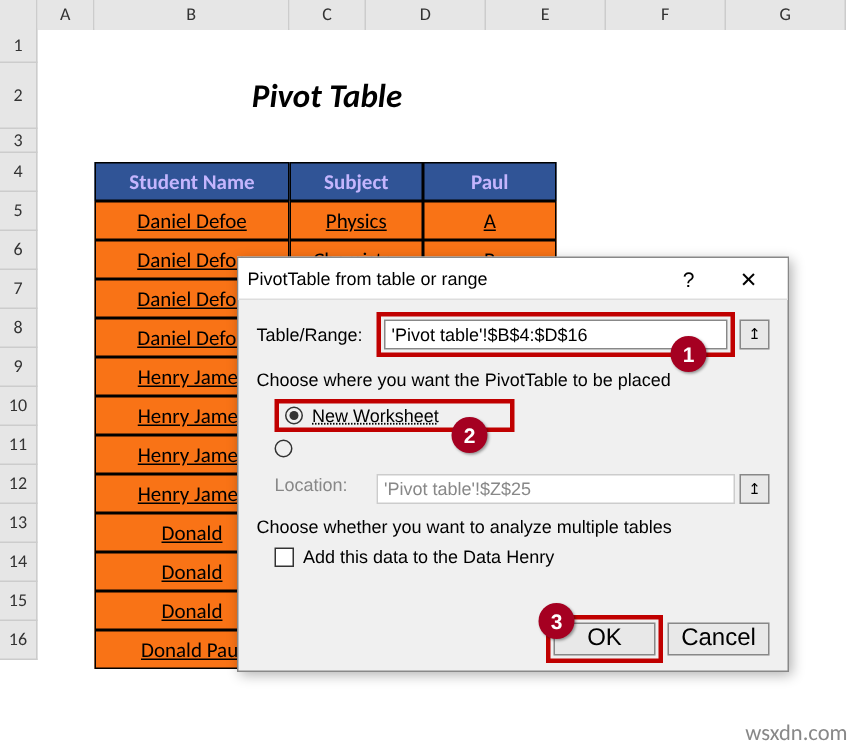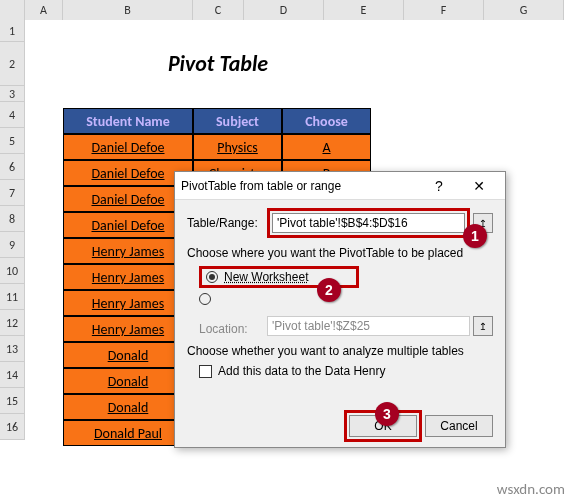--- a/index.html
+++ b/index.html
@@ -24,45 +24,45 @@
 
 
 .table { position: absolute; top: 108px; left: 63px; }
 .table-row { display: flex; }
 .th, .td { border: 1px solid #000; display: flex; align-items: center; justify-content: center; font-size: 14px; }
 .th { background: #305496; color: #c4b5fd; font-weight: bold; height: 26px; }
 .td { background: #f97316; height: 26px; text-decoration: underline; }
 .c1 { width: 130px; } .c2 { width: 89px; } .c3 { width: 89px; }
 
 
-.dialog { position: absolute; top: 171px; left: 174px; width: 332px; height: 277px; background: #f0f0f0; border: 1px solid #888; box-shadow: 2px 2px 8px rgba(0,0,0,0.3); font-family: 'Segoe UI', Tahoma, sans-serif; font-size: 12px; }
+.dialog { position: absolute; top: 171px; left: 158px; width: 368px; height: 277px; background: #f0f0f0; border: 1px solid #888; box-shadow: 2px 2px 8px rgba(0,0,0,0.3); font-family: 'Segoe UI', Tahoma, sans-serif; font-size: 12px; }
 .dialog-titlebar { height: 28px; display: flex; align-items: center; padding: 0 6px; background: #fff; border-bottom: 1px solid #ddd; }
 .dialog-title { flex: 1; font-size: 12px; }
 .dialog-help, .dialog-close { width: 40px; height: 28px; display: flex; align-items: center; justify-content: center; font-size: 14px; cursor: default; }
 .dialog-body { padding: 8px 12px; }
 .section-label { margin-bottom: 6px; font-size: 12px; }
 .field-row { display: flex; align-items: center; margin-bottom: 8px; }
 .field-label { width: 80px; font-size: 12px; }
 .field-input-wrap { flex: 1; display: flex; align-items: center; border: 3px solid #c00000; padding: 2px; }
 .field-input { flex: 1; height: 20px; border: 1px solid #888; padding: 0 4px; font-size: 12px; background: #fff; }
 .range-btn { width: 20px; height: 20px; border: 1px solid #888; background: #e8e8e8; margin-left: 3px; display: flex; align-items: center; justify-content: center; font-size: 10px; }
 .radio-group { margin-left: 12px; }
 .radio-row { display: flex; align-items: center; height: 22px; font-size: 12px; }
 .radio-row.boxed { border: 3px solid #c00000; padding: 0 4px; width: 160px; }
 .radio-circle { width: 12px; height: 12px; border: 1px solid #333; border-radius: 50%; margin-right: 6px; display: flex; align-items: center; justify-content: center; }
 .radio-dot { width: 6px; height: 6px; background: #333; border-radius: 50%; }
 .radio-label { font-size: 12px; }
 .radio-label.dashed { text-decoration: underline dotted; }
-.loc-row { display: flex; align-items: flex-end; margin: 6px 0 8px 12px; }
+.loc-row { display: flex; align-items: flex-start; margin: 6px 0 8px 12px; }
 .loc-label { width: 68px; color: #888; font-size: 12px; }
 .loc-input { flex: 1; height: 20px; border: 1px solid #ccc; padding: 0 4px; font-size: 12px; background: #fff; color: #888; }
 .checkbox-row { display: flex; align-items: center; margin-left: 12px; margin-top: 4px; }
 .checkbox-box { width: 13px; height: 13px; border: 1px solid #333; margin-right: 6px; background: #fff; }
 .dialog-buttons { position: absolute; bottom: 10px; right: 12px; display: flex; gap: 8px; align-items: center; }
-.btn { width: 68px; height: 22px; border: 1px solid #888; background: #e8e8e8; font-size: 12px; display: flex; align-items: center; justify-content: center; }
+.btn { width: 68px; height: 22px; border: 1px solid #888; background: #e8e8e8; font-size: 16px; display: flex; align-items: center; justify-content: center; }
 .btn.boxed { outline: 3px solid #c00000; outline-offset: 2px; }
 
 
 .callout { position: absolute; width: 24px; height: 24px; background: #a50021; border-radius: 50%; color: #fff; font-weight: bold; display: flex; align-items: center; justify-content: center; font-size: 14px; z-index: 10; box-shadow: 1px 1px 2px rgba(0,0,0,.4); }
 
 .watermark { position: absolute; bottom: 6px; right: 10px; font-size: 15px; color: #888; z-index: 20; }
 </style>
 </head>
 <body>
 
@@ -97,21 +97,21 @@
     <div class="row-header rh-std">15</div>
     <div class="row-header rh-std">16</div>
   </div>
 
   <div class="title">Pivot Table</div>
 
   <div class="table">
     <div class="table-row">
       <div class="th c1">Student Name</div>
       <div class="th c2">Subject</div>
-      <div class="th c3">Choose</div>
+      <div class="th c3">Paul</div>
     </div>
     <div class="table-row">
       <div class="td c1">Daniel Defoe</div>
       <div class="td c2">Physics</div>
       <div class="td c3">A</div>
     </div>
     <div class="table-row">
       <div class="td c1">Daniel Defoe</div>
       <div class="td c2">Chemistry</div>
       <div class="td c3">B</div>

